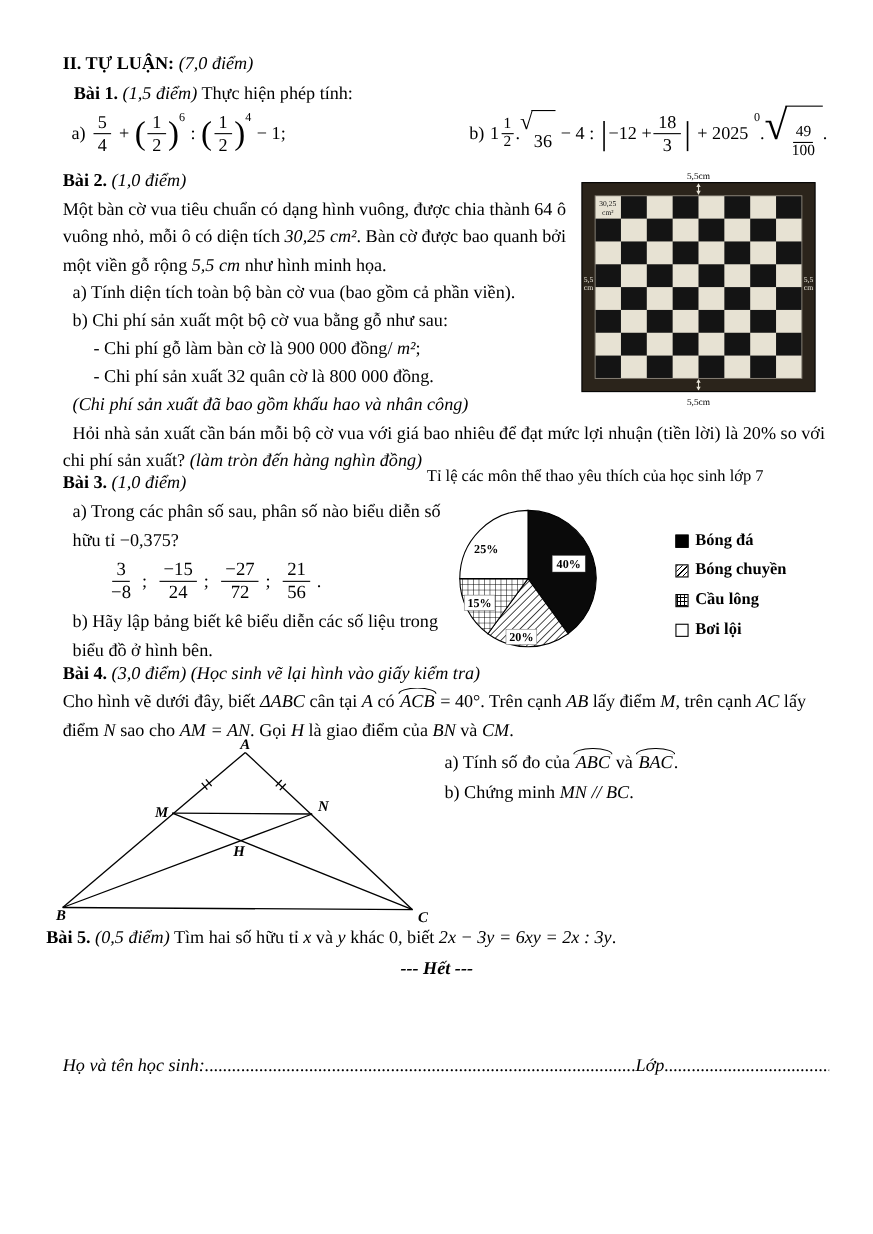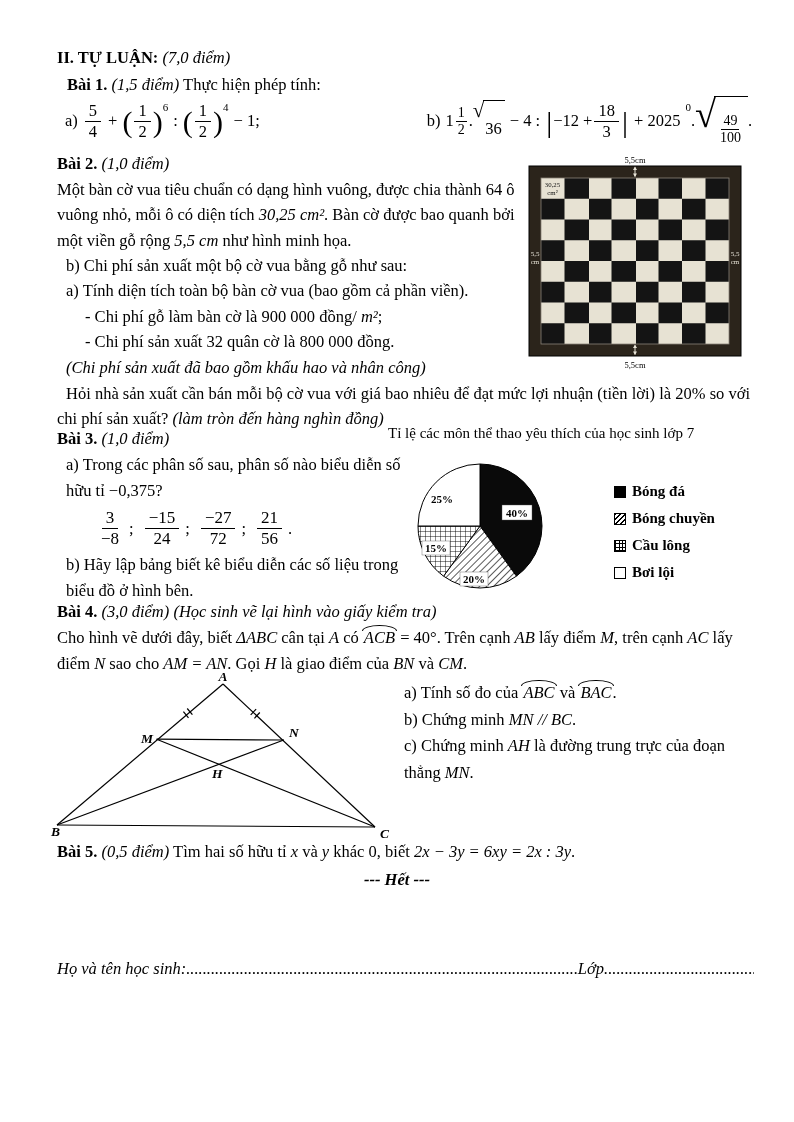--- a/index.html
+++ b/index.html
@@ -136,22 +136,22 @@
   </div>
 
   <div class="abs" style="left:57px;top:152px;width:697px">
     <div>
       <span class="b">Bài 2. </span><span class="i">(1,0 điểm)</span>
     </div>
     <div class="b2col">
       <div>
         <span>Một bàn cờ vua tiêu chuẩn có dạng hình vuông, được chia thành 64 ô vuông nhỏ, mỗi ô có diện tích </span><span class="i">30,25 cm²</span><span>. Bàn cờ được bao quanh bởi một viền gỗ rộng </span><span class="i">5,5 cm</span><span> như hình minh họa.</span>
       </div>
+      <div class="ind1">a) Tính diện tích toàn bộ bàn cờ vua (bao gồm cả phần viền).</div>
       <div class="ind1">b) Chi phí sản xuất một bộ cờ vua bằng gỗ như sau:</div>
-      <div class="ind1">a) Tính diện tích toàn bộ bàn cờ vua (bao gồm cả phần viền).</div>
       <div class="ind2">
         <span>- Chi phí gỗ làm bàn cờ là 900 000 đồng/ </span><span class="i">m²</span><span>;</span>
       </div>
       <div class="ind2">- Chi phí sản xuất 32 quân cờ là 800 000 đồng.</div>
       <div class="ind1 i">(Chi phí sản xuất đã bao gồm khấu hao và nhân công)</div>
     </div>
     <div class="b2full">
       <span>Hỏi nhà sản xuất cần bán mỗi bộ cờ vua với giá bao nhiêu để đạt mức lợi nhuận (tiền lời) là 20% so với chi phí sản xuất? </span><span class="i">(làm tròn đến hàng nghìn đồng)</span>
     </div>
   </div>
@@ -291,26 +291,23 @@
     <text x="162" y="106" class="vlab">H</text>
   </svg>
 
   <div class="abs b4q" style="left:404px;top:680px">
     <div>
       <span>a) Tính số đo của </span><span class="i arc">ABC</span><span> và </span><span class="i arc">BAC</span><span>.</span>
     </div>
     <div>
       <span>b) Chứng minh </span><span class="i">MN // BC</span><span>.</span>
     </div>
-    <div>
-      <span>c) Chứng minh </span><span class="i">AH</span><span> là đường trung trực của đoạn thẳng </span><span class="i">MN</span><span>.</span>
-    </div>
-  </div>
-
-  <div class="abs" style="left:57px;top:840px;width:700px">
+  </div>
+
+  <div class="abs" style="left:42px;top:840px;width:700px">
     <span class="b">Bài 5. </span><span class="i">(0,5 điểm)</span><span> Tìm hai số hữu tỉ </span><span class="i">x</span><span> và </span><span class="i">y</span><span> khác 0, biết </span><span class="i">2x − 3y = 6xy = 2x : 3y</span><span>.</span>
   </div>
 
   <div class="abs het" style="top:868px;left:0">--- Hết ---</div>
 
   <div class="abs footer" style="left:57px;top:957px">
     <span>Họ và tên học sinh:</span>
       <span class="dots1">..........................................................................................................................................</span>
       <span>Lớp</span>
       <span class="dots2">......................................................</span>

